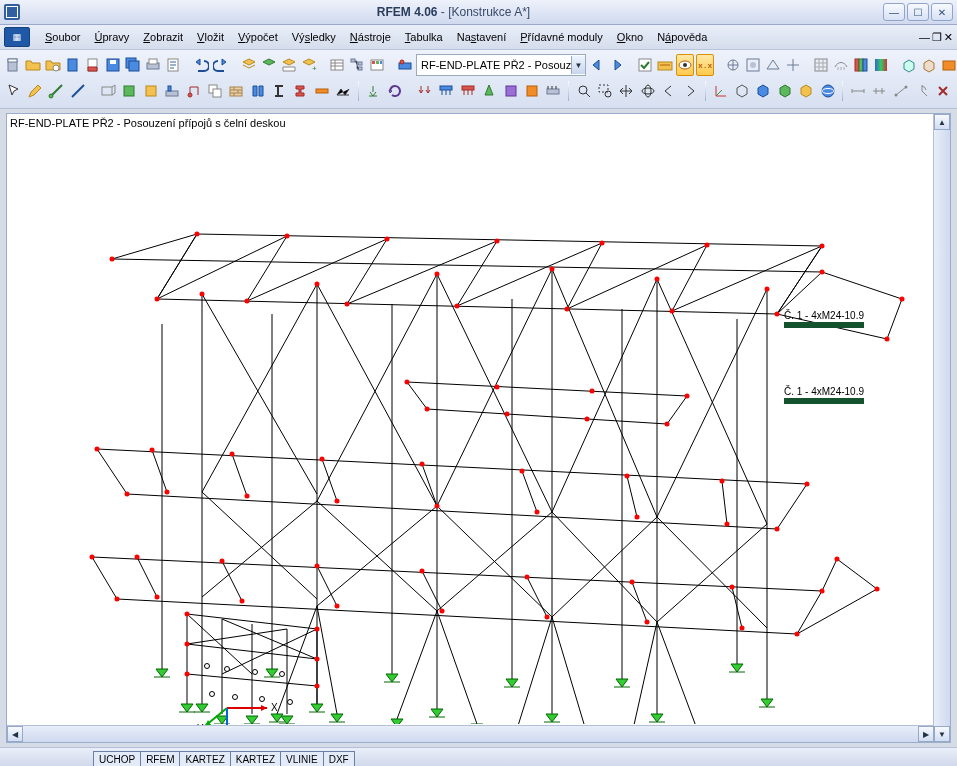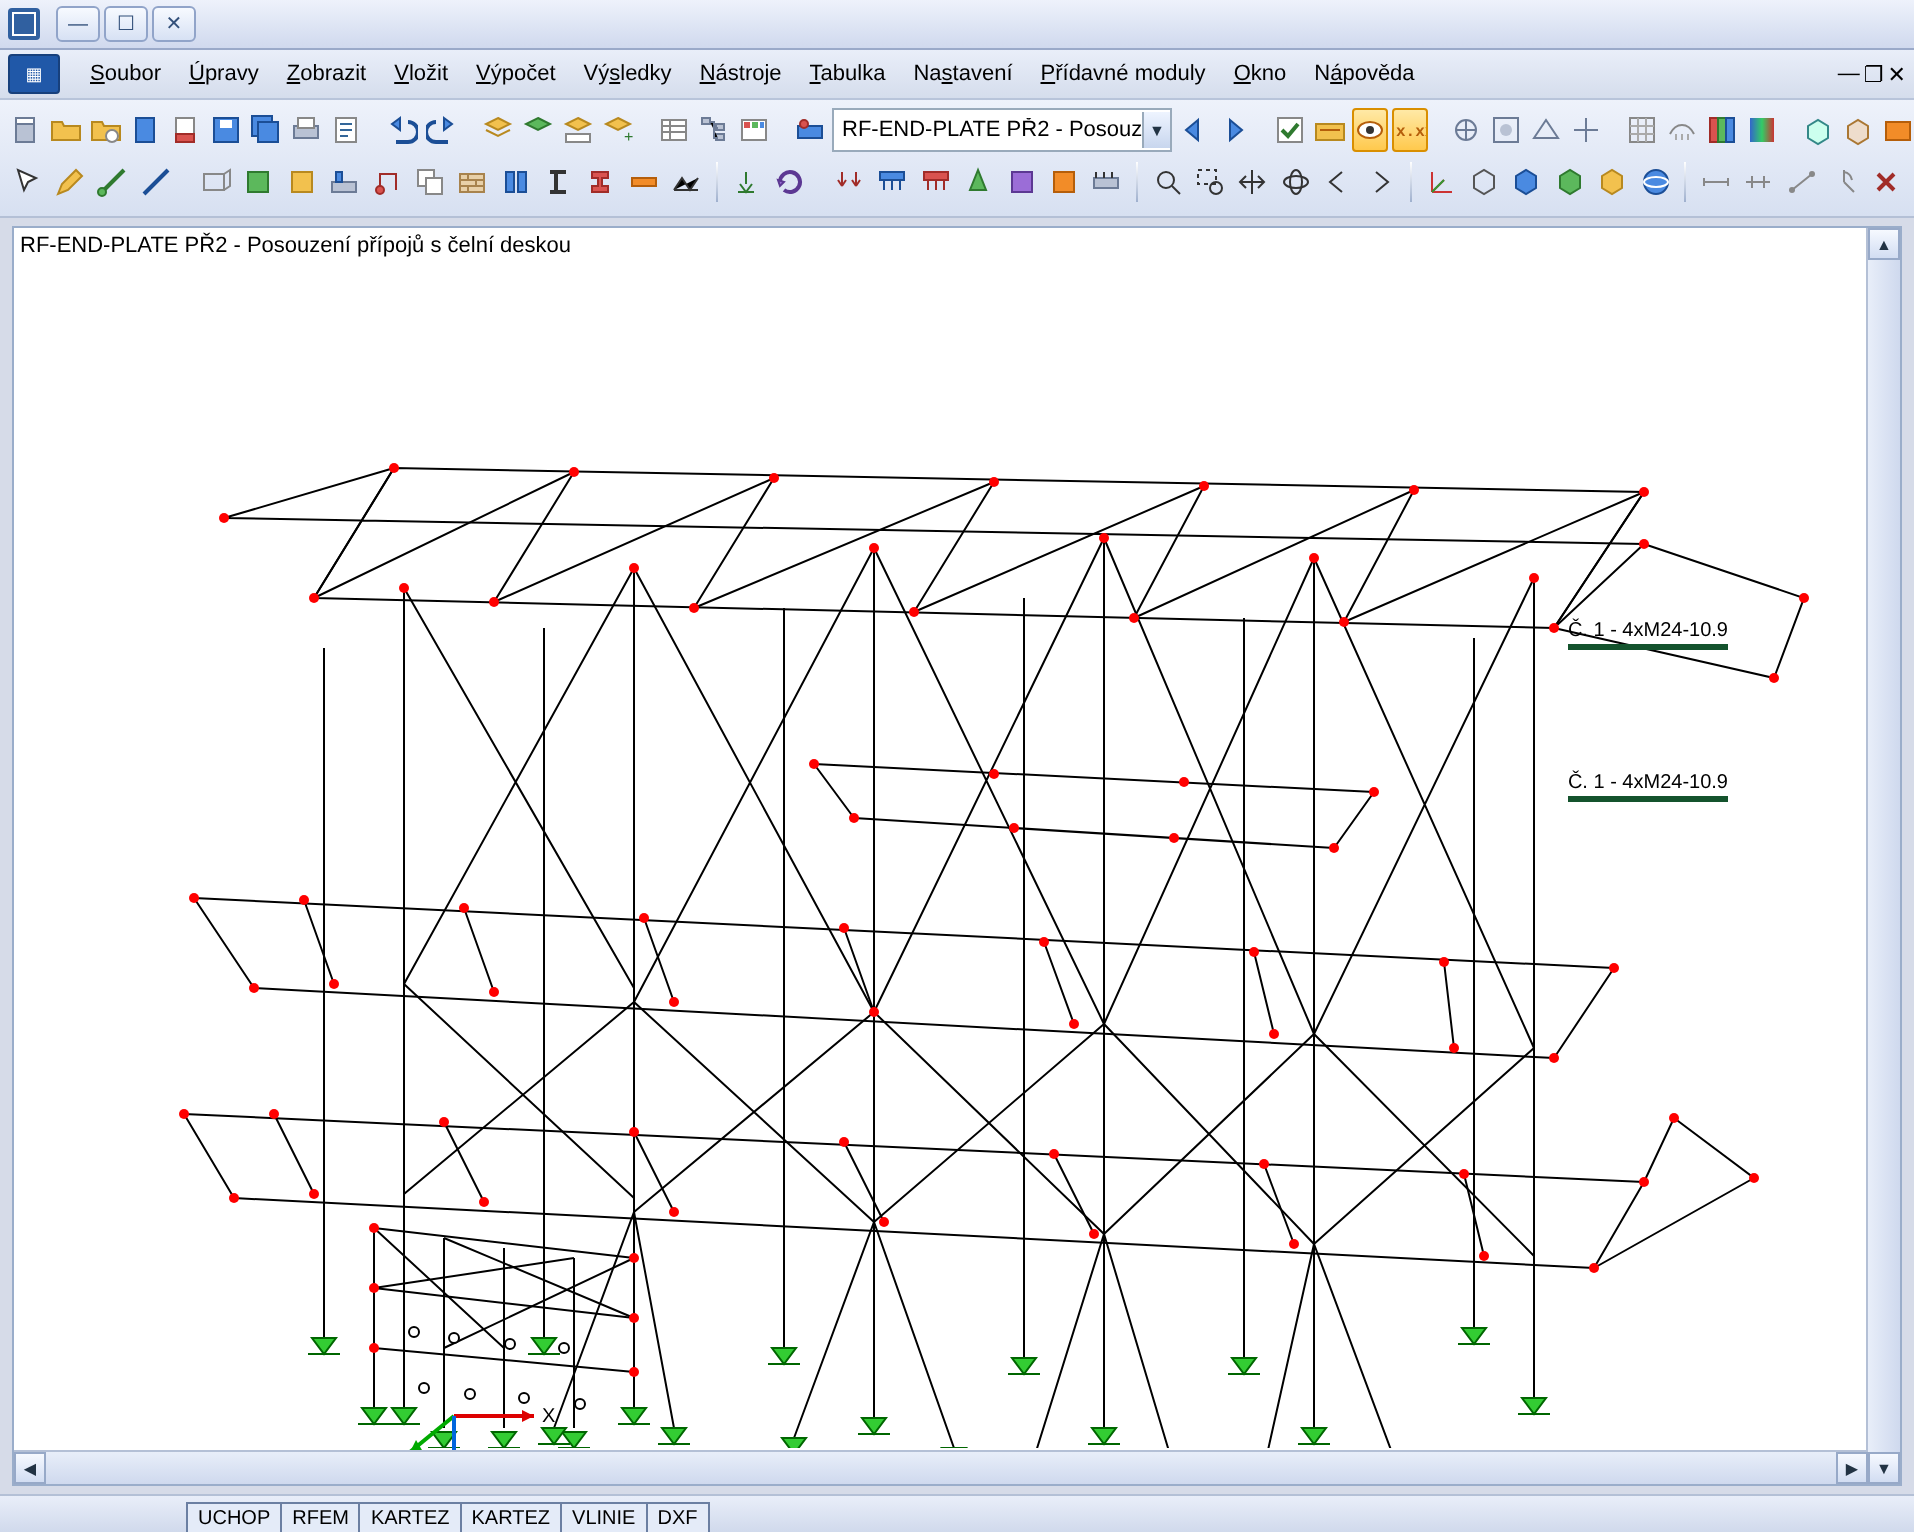--- a/index.html
+++ b/index.html
@@ -19,21 +19,21 @@
   .trow { display:flex; align-items:center; flex-wrap:nowrap; gap:2px; padding:2px 0; min-height:22px; }
   .sep { width:1px; height:20px; background:linear-gradient(#fff,#9fb0ce); margin:0 3px; }
   .tb { width:20px; height:20px; border:1px solid transparent; border-radius:2px; display:flex; align-items:center; justify-content:center; cursor:pointer; }
   .tb svg { width:16px; height:16px; }
   .dd { display:flex; align-items:center; border:1px solid #9ab; background:#fff; height:20px; }
   .dd .ddtext { padding:0 4px; font-size:11px; white-space:nowrap; overflow:hidden; }
   .dd .ddbtn { width:14px; height:18px; background:linear-gradient(#eef4ff,#c8d6ee); border-left:1px solid #9ab; display:flex; align-items:center; justify-content:center; font-size:8px; color:#234; cursor:pointer; }
   .toggle-on { background:linear-gradient(#ffe9a6,#ffc94d); border:1px solid #d98f00;font-family:Liberation Mono, monospace; }
   .canvas-wrap { position:relative; margin:4px 6px; border:1px solid #9aadca; background:#fff; height:628px;text-decoration:underline; }
   .canvas-title { position:absolute; top:3px; left:3px; font-size:11px; color:#000; }
-  .annot { position:absolute; font-size:10px; color:#000; border-bottom:3px solid #14532d; padding-bottom:1px; white-space:nowrap; }
+  .annot { position:absolute; font-size:10px; color:#000; border-bottom:6px solid #14532d; padding-bottom:1px; white-space:nowrap; }
   .axes { position:absolute; left:210px; top:584px; }
   .statusbar { height:22px; background:linear-gradient(#e9eef9,#cbd5e9); border-top:1px solid #b4c0d6; display:flex; align-items:center; padding:0 6px; }
   .status-btns { display:flex; margin-left:87px; }
   .sbtn { border:1px solid #6b7fa2; background:#e4ebf8; padding:2px 5px; font-size:10px; cursor:pointer; }
   .sbtn:not(:first-child){ border-left:none; }
   .scroll-v { position:absolute; right:0; top:0; bottom:0; width:16px; background:linear-gradient(90deg,#e8eef9,#cfd9ee); border-left:1px solid #b4c0d6; }
   .scroll-h { position:absolute; left:0; right:16px; bottom:0; height:16px; background:linear-gradient(#e8eef9,#cfd9ee); border-top:1px solid #b4c0d6; }
   .sbend { position:absolute; width:14px; height:14px; background:linear-gradient(#f6f9ff,#d2ddf2); border:1px solid #97a9c8; display:flex; align-items:center; justify-content:center; font-size:8px; color:#234; cursor:pointer; }
   .content-area { position:absolute; left:0; top:0; right:16px; bottom:16px; overflow:hidden; }
   
@@ -45,20 +45,23 @@
   .ic-orange { fill:#f28c28; stroke:#b55e0a; }
   .ic-purple { fill:#9b6dd7; stroke:#5c3893; }
 </style>
 </head>
 <body>
 
 <div class="window">
 
   <div class="titlebar">
     <div class="app-icon"></div>
+    <div class="title">
+      <b>RFEM 4.06</b> - <span>[Konstrukce A*]</span>
+    </div>
     <div class="win-btn">—</div>
     <div class="win-btn">☐</div>
     <div class="win-btn">✕</div>
   </div>
 
   <div class="menubar">
     <div class="logo">▦</div>
     <div id="menu-host" style="display: flex;">
         <div class="mi"><u>S</u>oubor</div>
         <div class="mi"><u>Ú</u>pravy</div>

